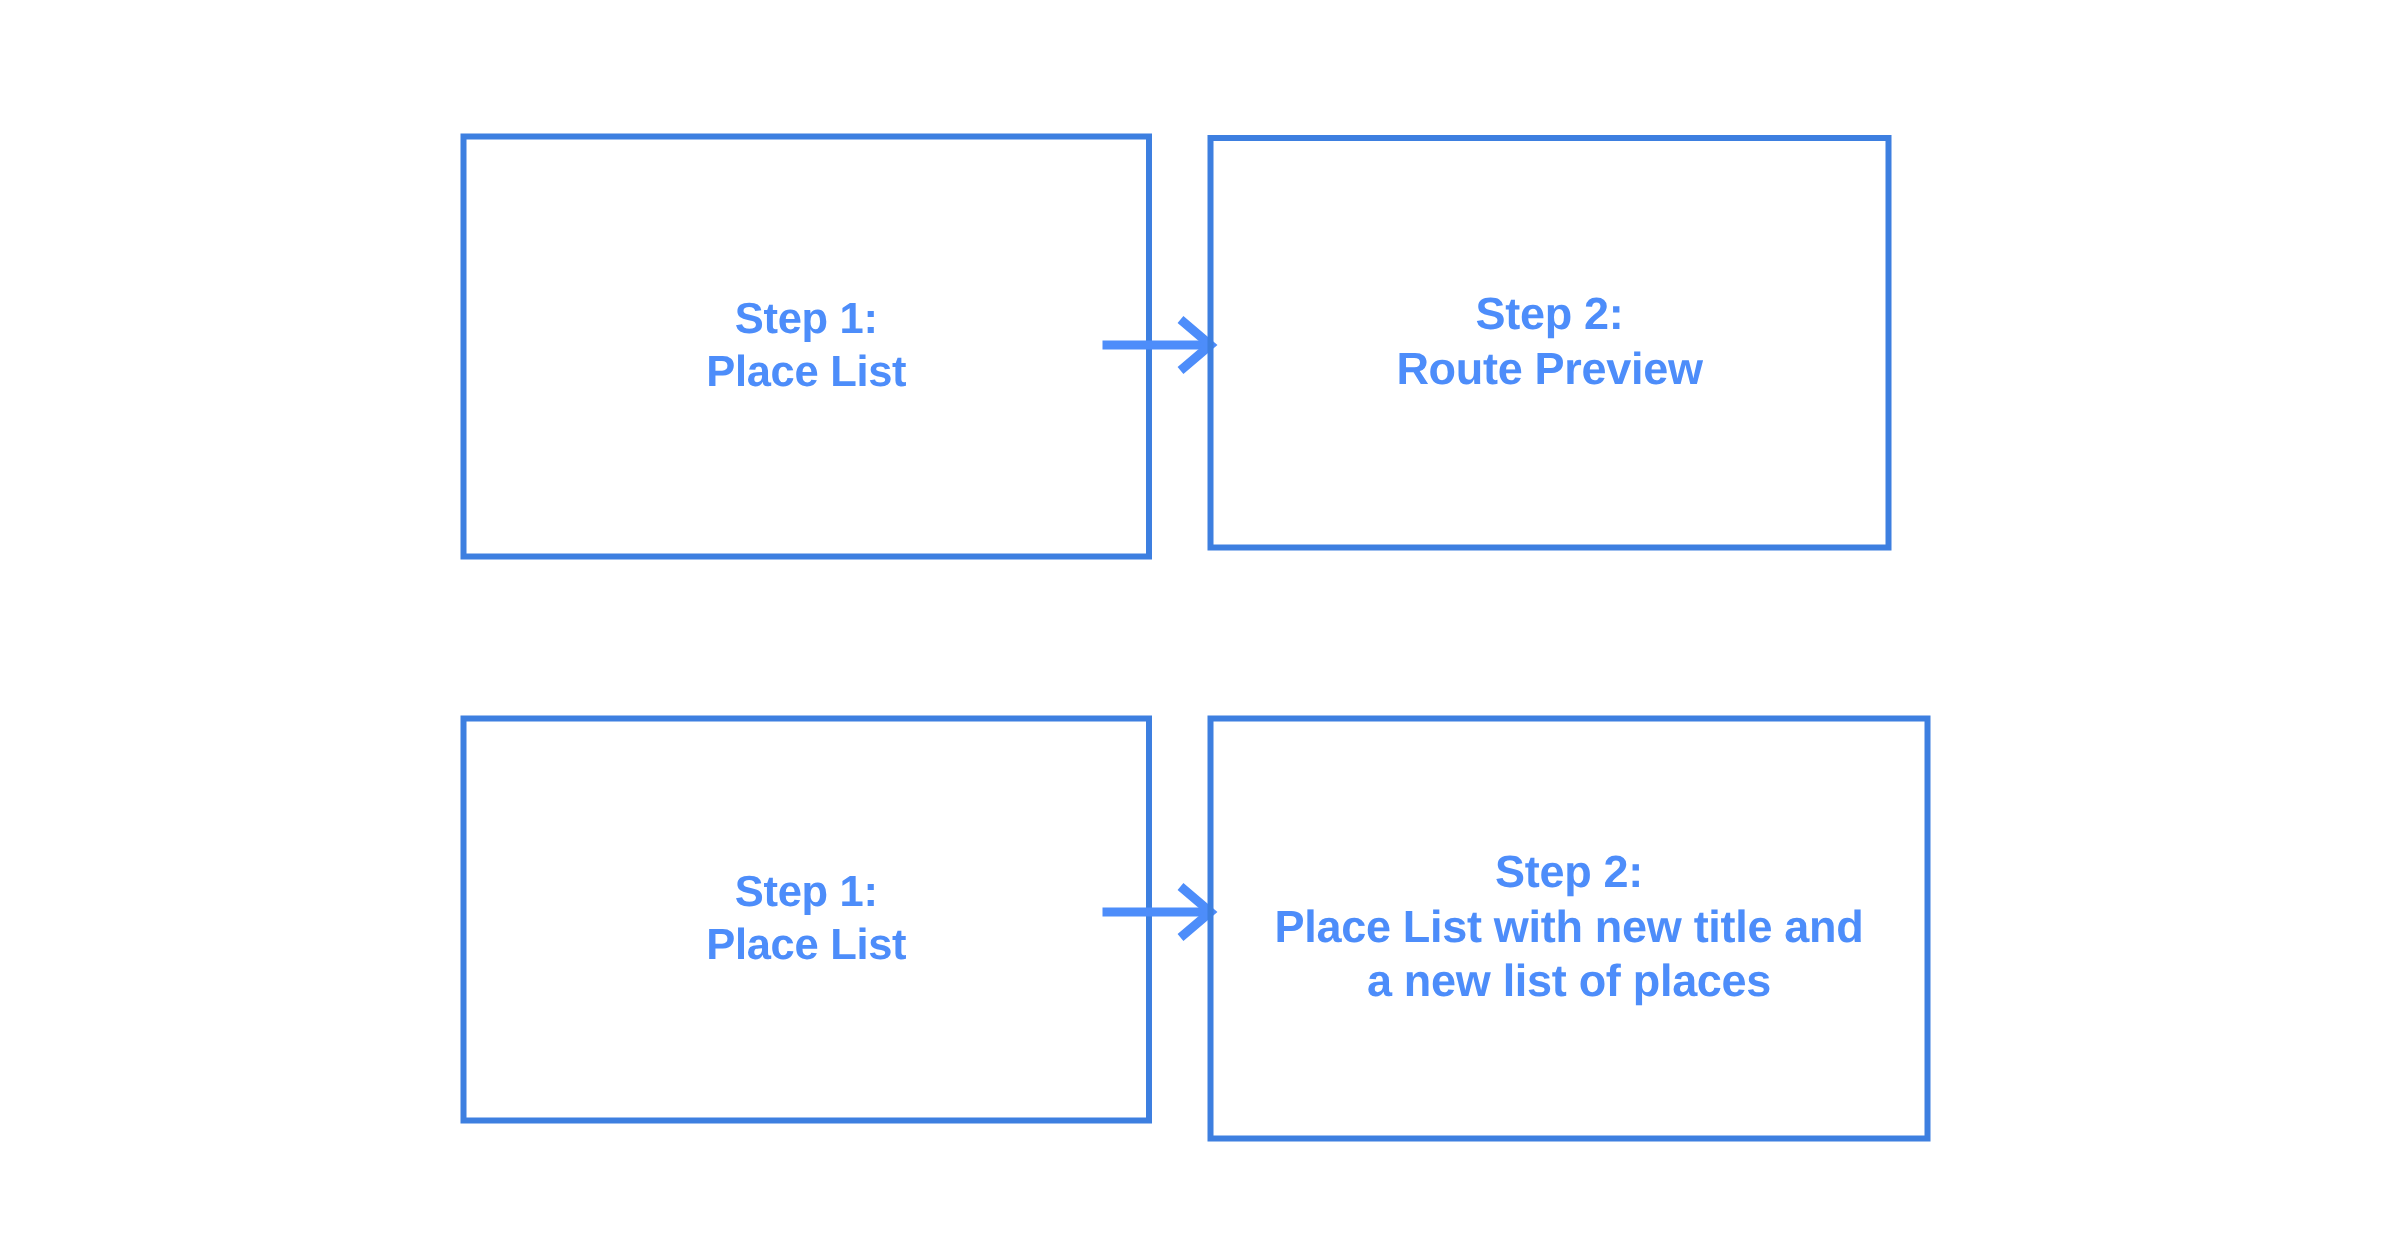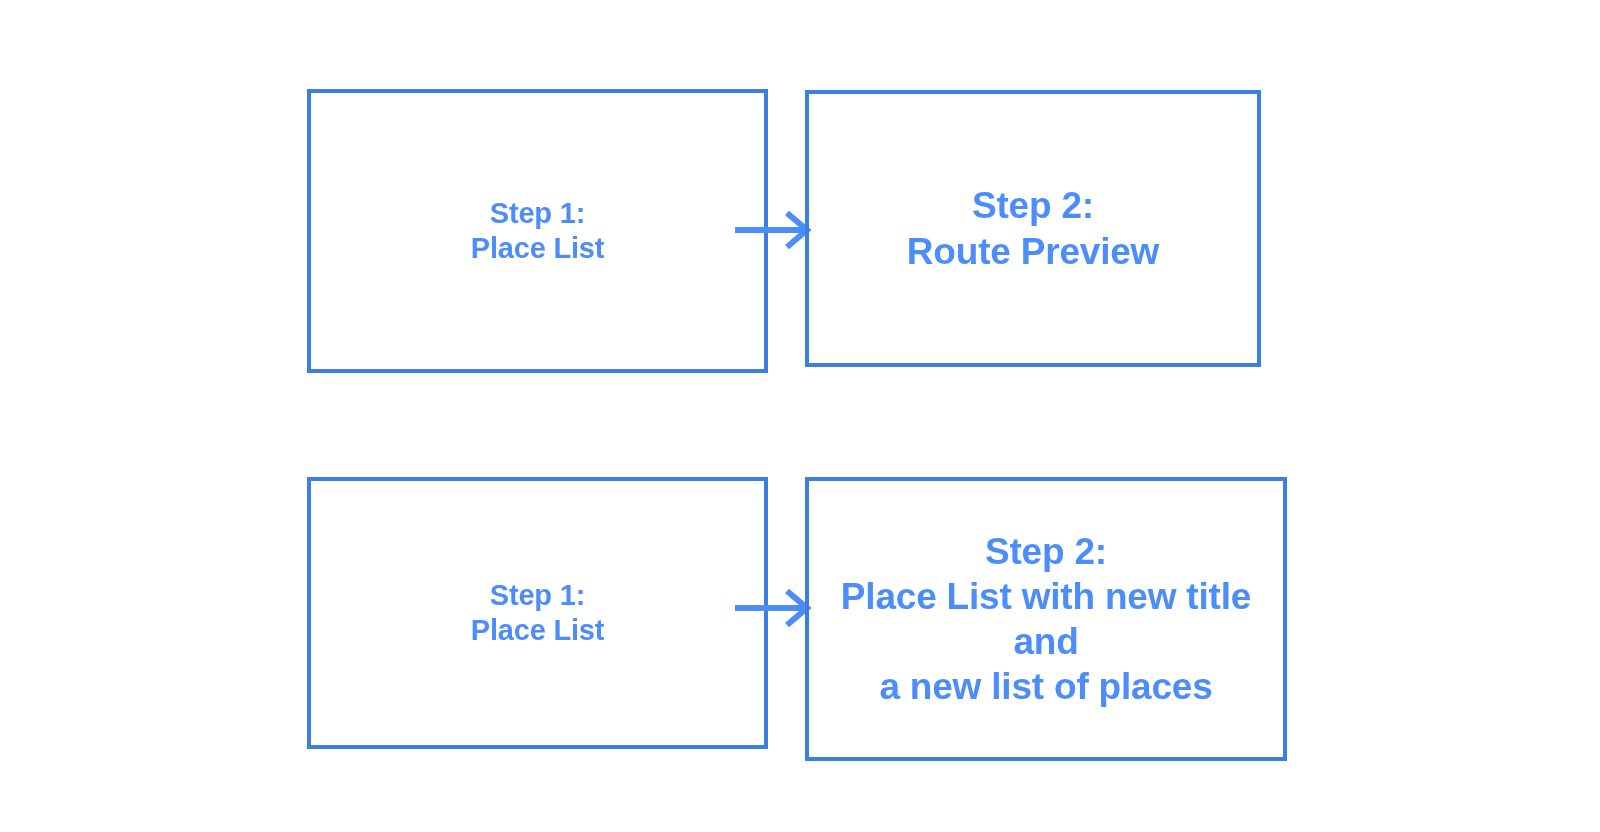--- a/index.html
+++ b/index.html
@@ -54,21 +54,21 @@
   
   #box-top-left     { left: 307px; top: 89px;  width: 461px; height: 284px; }
   #box-top-right    { left: 805px; top: 90px;  width: 456px; height: 277px; }
   #box-bottom-left  { left: 307px; top: 477px; width: 461px; height: 272px; }
   #box-bottom-right { left: 805px; top: 477px; width: 482px; height: 284px; }
 
   #arrow-top    { left: 733px; top: 209px; width: 80px; height: 42px; }
   #arrow-bottom { left: 733px; top: 587px; width: 80px; height: 42px; }
 
   #box-top-right .box-label,
-  #box-bottom-right .box-label { font-size: 37px; }
+  #box-bottom-right .box-label { font-size: 30px; }
 </style>
 </head>
 <body>
 
 <div id="canvas">
 
   <div class="flow-box" id="box-top-left">
     <span class="box-label">Step 1:
 Place List</span>
   </div>

